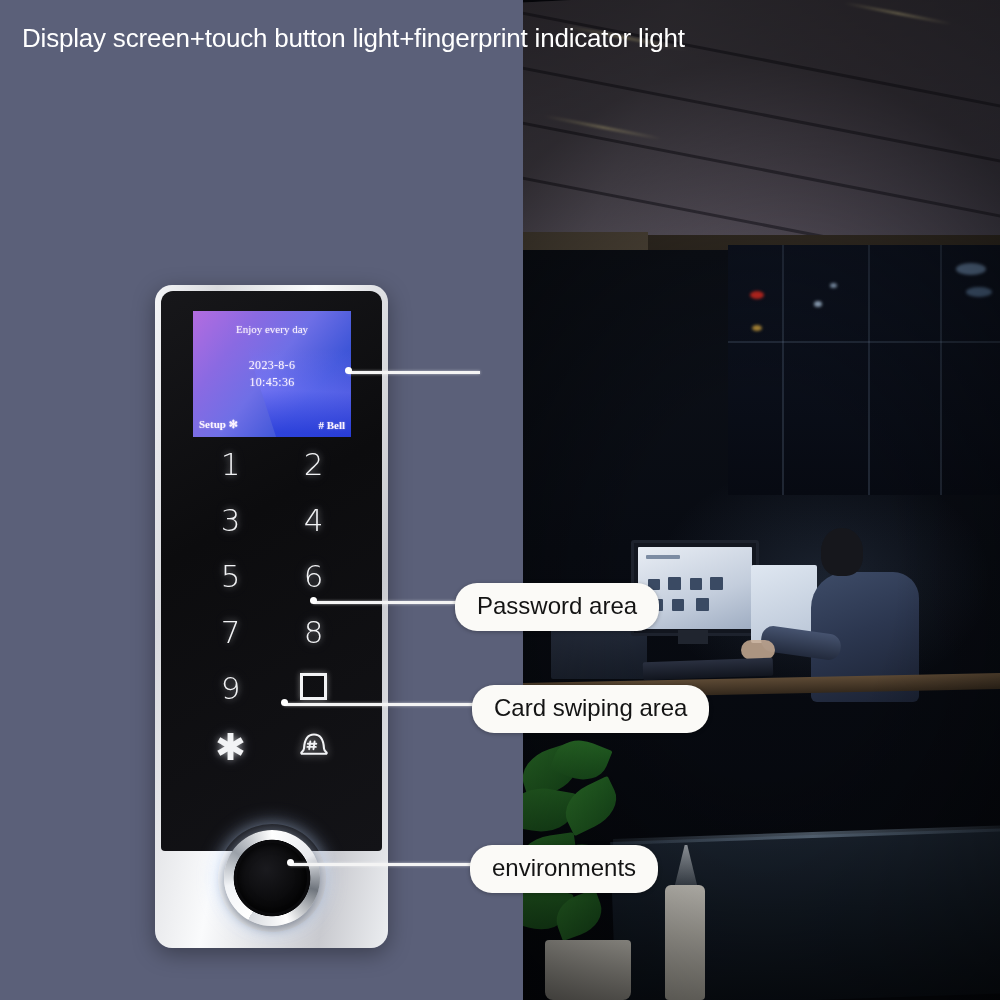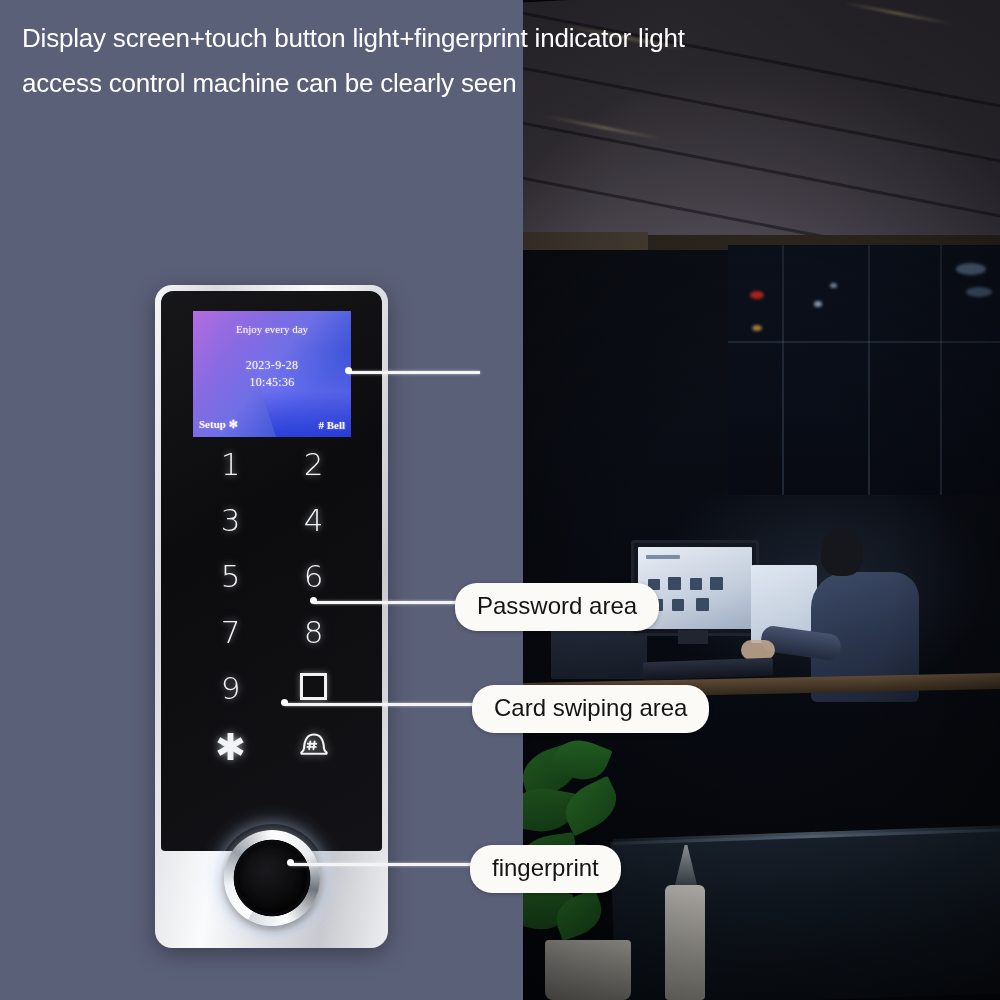--- a/index.html
+++ b/index.html
@@ -468,30 +468,29 @@
     </div>
     <div class="ph-pot"></div>
     <div class="ph-vase-stem"></div>
     <div class="ph-vase"></div>
 
     <div class="ph-vig"></div>
   </div>
 
   <div class="hdr">
     <p>Display screen+touch button light+fingerprint indicator light</p>
-    <p>access control machine can be clearly seen</p>
   </div>
 
   <div class="device">
     <div class="device-face">
 
       <div class="screen">
         <div class="screen-sheen"></div>
         <div class="scr-txt scr-greet">Enjoy every day</div>
-        <div class="scr-txt scr-date">2023-9-28</div>
+        <div class="scr-txt scr-date">2023-8-6</div>
         <div class="scr-txt scr-time">10:45:36</div>
         <div class="scr-txt scr-setup">Setup ✻</div>
         <div class="scr-txt scr-bell"># Bell</div>
       </div>
 
       <div class="keypad">
         <div class="key">1</div>
         <div class="key">2</div>
         <div class="key">3</div>
         <div class="key">4</div>
@@ -525,15 +524,15 @@
   <div class="dot" style="left:310px; top:597px;"></div>
 
   <div class="leader" style="left:284px; top:703px; width:198px;"></div>
   <div class="dot" style="left:281px; top:699px;"></div>
 
   <div class="leader" style="left:290px; top:863px; width:188px;"></div>
   <div class="dot" style="left:287px; top:859px;"></div>
 
   <div class="callout" style="left:472px; top:685px;">Card swiping area</div>
   <div class="callout" style="left:455px; top:583px;">Password area</div>
-  <div class="callout" style="left:470px; top:845px;">fingerprint</div>
+  <div class="callout" style="left:470px; top:845px;">environments</div>
 
 </div>
 
 </body></html>

